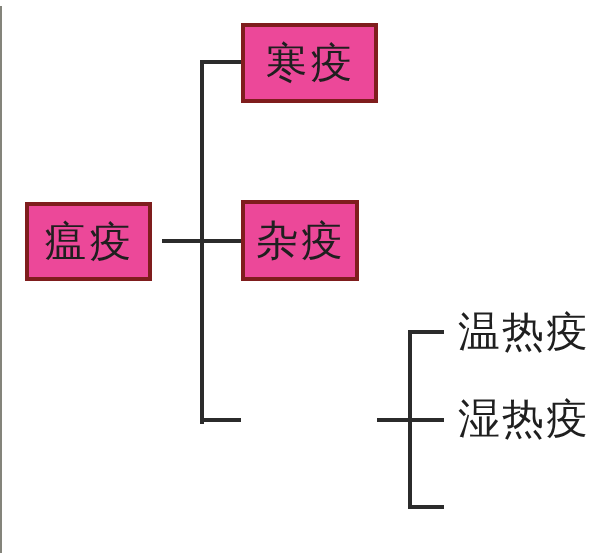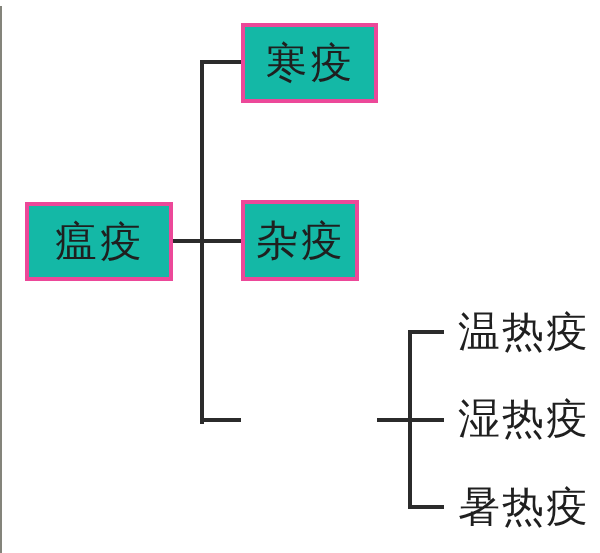--- a/index.html
+++ b/index.html
@@ -20,22 +20,22 @@
     left: 0;
     top: 6px;
     width: 2px;
     height: 547px;
     background: #6e6e64;
     opacity: 0.85;
   }
   .node-box {
     position: absolute;
     box-sizing: border-box;
-    border: 4px solid #ec4899;
-    background: #14b8a6;
+    border: 4px solid #7f1d1d;
+    background: #ec4899;
     display: flex;
     align-items: center;
     justify-content: center;
   }
   .node-text {
     font-size: 42px;
     letter-spacing: 3px;
     color: #1f1f1f;
     line-height: 1;
     white-space: nowrap;
@@ -51,21 +51,21 @@
     white-space: nowrap;
   }
   .hline, .vline {
     position: absolute;
     background: #2b2b2b;
   }
   .hline { height: 4px; }
   .vline { width: 4px; }
 
   
-  .box-root   { left: 25px;  top: 202px; width: 148px; height: 79px; }
+  .box-root   { left: 25px;  top: 202px; width: 127px; height: 79px; }
   .box-hanyi  { left: 241px; top: 23px;  width: 137px; height: 80px; }
   .box-zayi   { left: 241px; top: 200px; width: 118px; height: 81px; }
   .box-wenyi2 { left: 240px; top: 381px; width: 137px; height: 78px; }
 
   
   .l-root-h      { left: 162px; top: 239px; width: 79px;  }
   .l-spine1      { left: 200px; top: 60px;  height: 364px; }
   .l-hanyi-h     { left: 200px; top: 60px;  width: 41px;  }
   .l-wenyi2-h    { left: 200px; top: 418px; width: 41px;  }
   .l-wenyi2-out  { left: 377px; top: 418px; width: 35px;  }
@@ -104,15 +104,14 @@
     <span class="node-text">寒疫</span>
   </div>
 
   <div class="node-box box-zayi">
     <span class="node-text">杂疫</span>
   </div>
 
 
   <div class="leaf-label lab-wenre">温热疫</div>
   <div class="leaf-label lab-shire">湿热疫</div>
-  <div class="leaf-label lab-shure">暑热疫</div>
 
 </div>
 
 </body></html>

